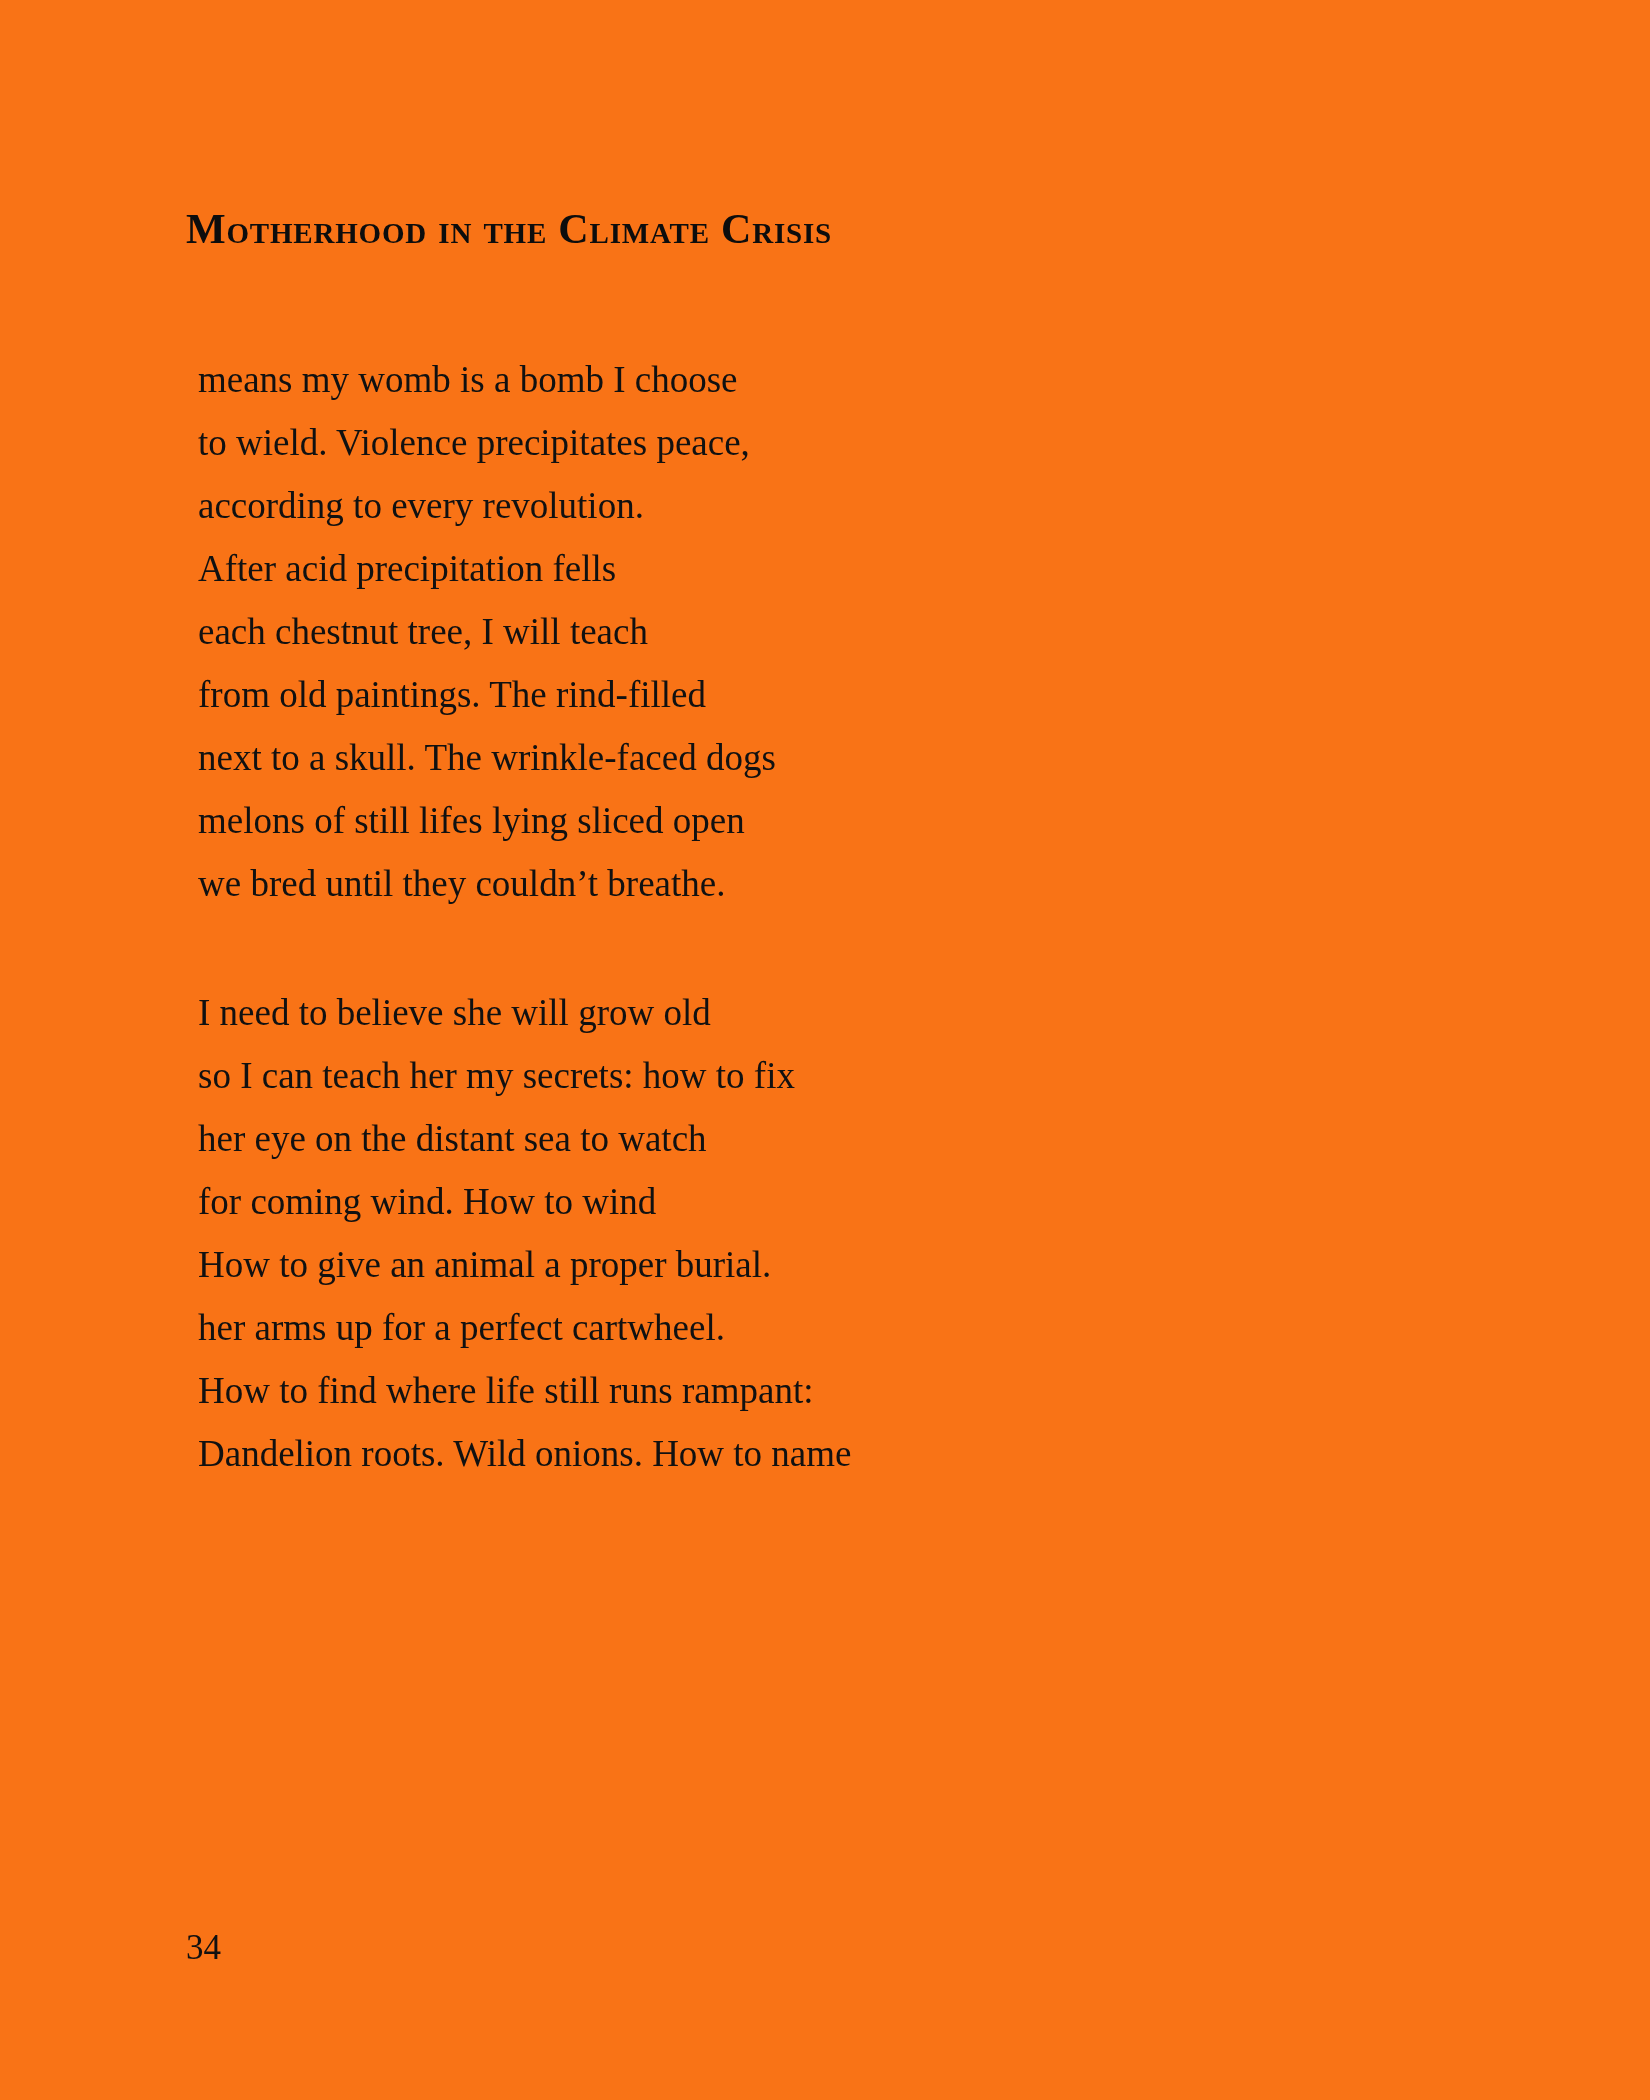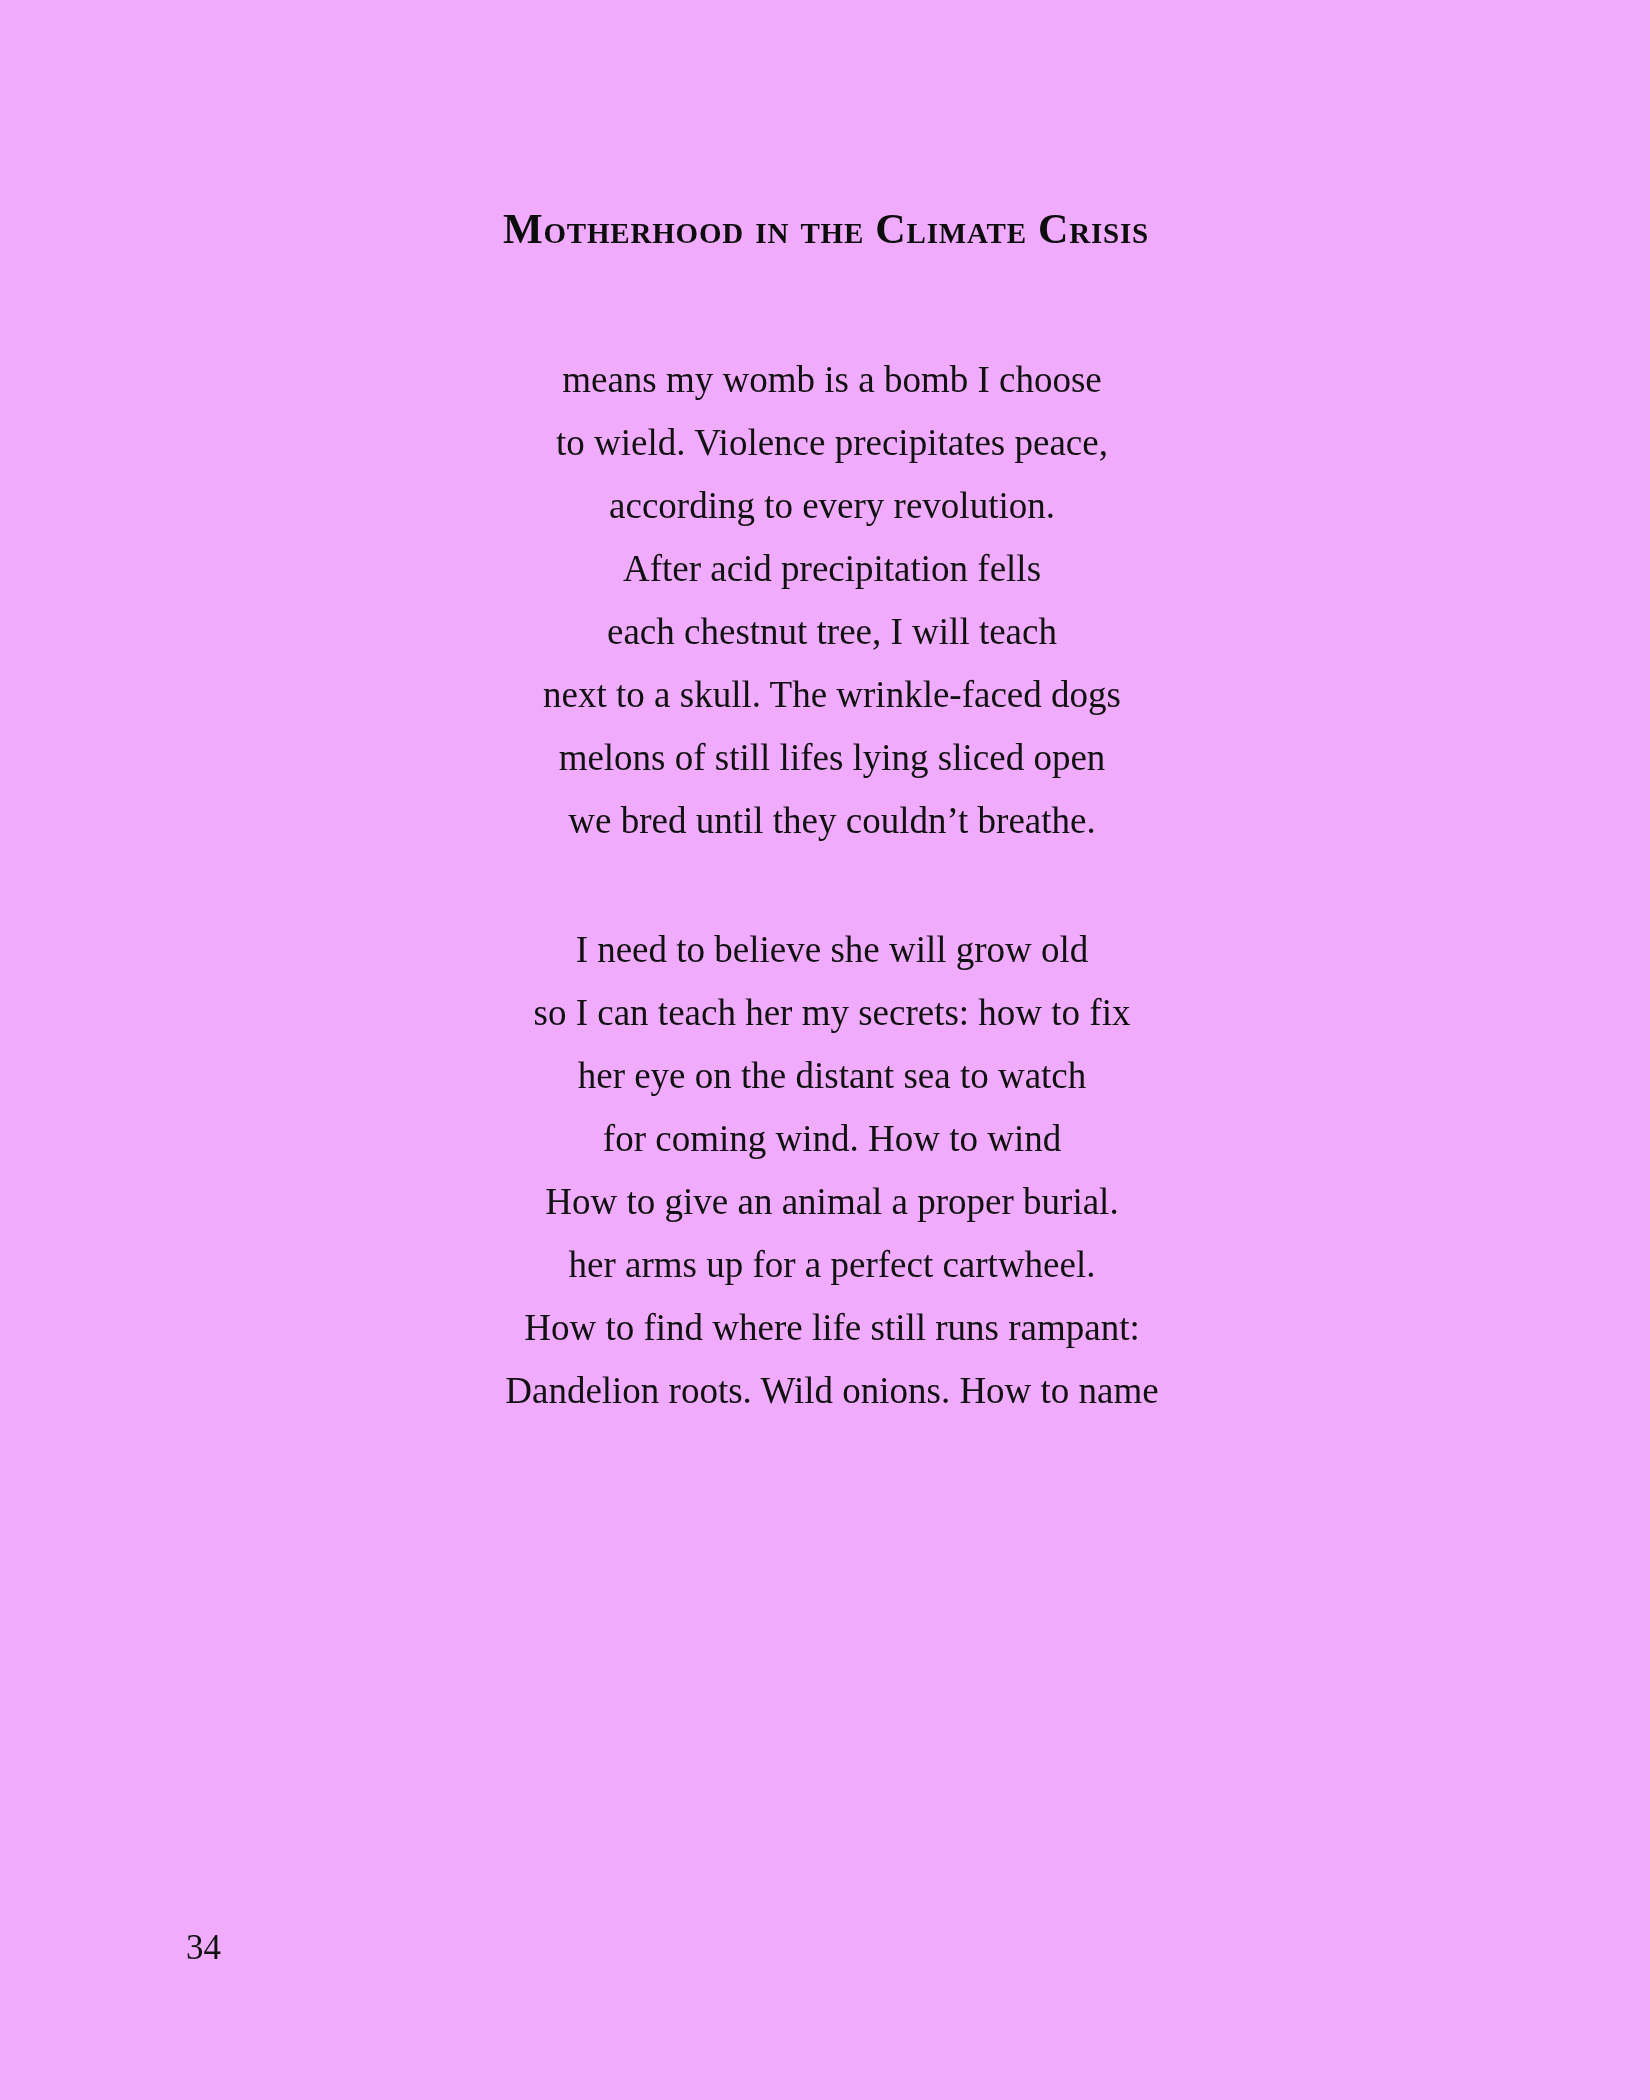--- a/index.html
+++ b/index.html
@@ -11,22 +11,21 @@
     width: 1650px;
     height: 2100px;
     position: relative;
     font-family: "Liberation Serif", "DejaVu Serif", serif;
     color: #111111;
     overflow: hidden;
   }
   .page {
     position: absolute;
     inset: 0;
-    background: #f0abfc;
-    text-align: center;
+    background: #f97316;
   }
   .content {
     position: absolute;
     left: 186px;
     top: 206px;
     width: 1280px;
   }
   .poem-title {
     font-family: "Liberation Serif", "DejaVu Serif", serif;
     font-variant: small-caps;
@@ -65,20 +64,21 @@
   <div class="content">
 
     <h1 class="poem-title">Motherhood in the Climate Crisis</h1>
 
     <div class="stanza">
       <div class="line">means my womb is a bomb I choose</div>
       <div class="line">to wield. Violence precipitates peace,</div>
       <div class="line">according to every revolution.</div>
       <div class="line">After acid precipitation fells</div>
       <div class="line">each chestnut tree, I will teach</div>
+      <div class="line">from old paintings. The rind-filled</div>
       <div class="line">next to a skull. The wrinkle-faced dogs</div>
       <div class="line">melons of still lifes lying sliced open</div>
       <div class="line">we bred until they couldn’t breathe.</div>
     </div>
 
     <div class="stanza">
       <div class="line">I need to believe she will grow old</div>
       <div class="line">so I can teach her my secrets: how to fix</div>
       <div class="line">her eye on the distant sea to watch</div>
       <div class="line">for coming wind. How to wind</div>

